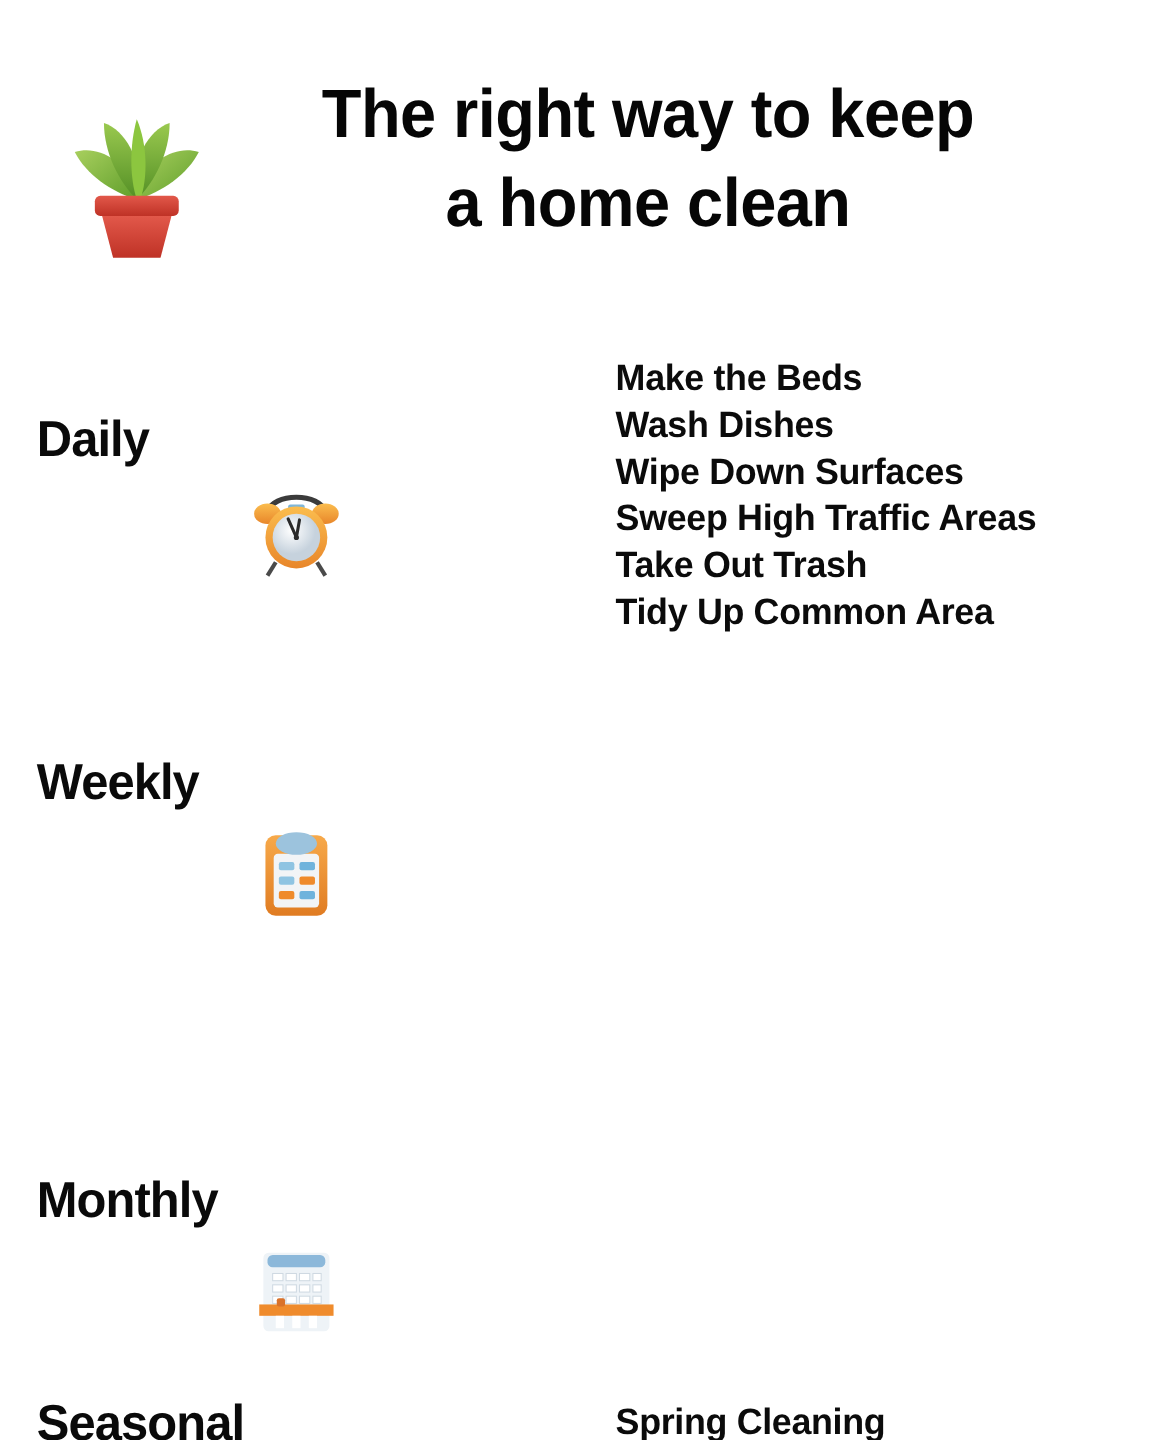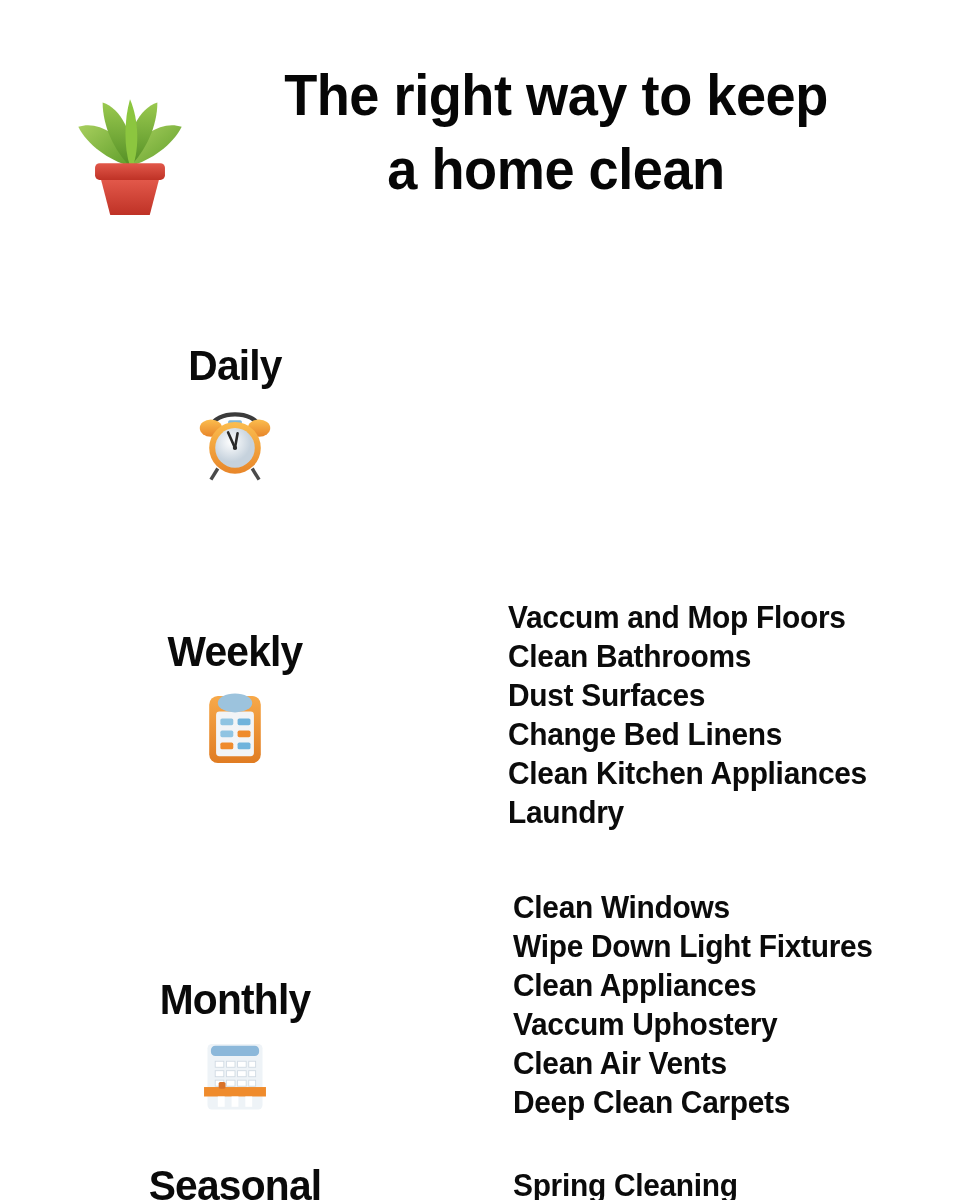--- a/index.html
+++ b/index.html
@@ -16,21 +16,21 @@
     position: relative;
     width: 960px;
     height: 1200px;
     background: #ffffff;
   }
 
   
   .header {
     position: absolute;
     top: 58px;
-    left: 16px;
+    left: 0;
     width: 808px;
     height: 160px;
   }
 
   .header-emoji {
     position: absolute;
     left: 38px;
     top: 14px;
     width: 152px;
     height: 152px;
@@ -58,21 +58,21 @@
     position: absolute;
     left: 0;
     width: 960px;
   }
 
   .section-label-col {
     position: absolute;
     left: 0;
     top: 0;
     width: 470px;
-    text-align: center;
+    padding-left: 24px;
   }
 
   .section-label {
     font-size: 42px;
     font-weight: 700;
     color: #0a0a0a;
     letter-spacing: -0.8px;
     line-height: 52px;
     transform: scaleX(0.97);
   }
@@ -182,20 +182,28 @@
           <path d="M30 82 L22 95" stroke="#4a4a4a" stroke-width="4"></path>
           <path d="M70 82 L78 95" stroke="#4a4a4a" stroke-width="4"></path>
           <circle cx="50" cy="58" r="30" fill="url(#clkBody)"></circle>
           <circle cx="50" cy="58" r="23" fill="url(#clkFace)"></circle>
           <path d="M50 58 L42 40" stroke="#2a2a2a" stroke-width="3" stroke-linecap="round"></path>
           <path d="M50 58 L53 41" stroke="#2a2a2a" stroke-width="3" stroke-linecap="round"></path>
           <circle cx="50" cy="58" r="2.5" fill="#2a2a2a"></circle>
         </svg>
       </div>
     </div>
+    <ul class="section-list">
+      <li>Make the Beds</li>
+      <li>Wash Dishes</li>
+      <li>Wipe Down Surfaces</li>
+      <li>Sweep High Traffic Areas</li>
+      <li>Take Out Trash</li>
+      <li>Tidy Up Common Area</li>
+    </ul>
   </div>
 
   <div class="section" id="section-weekly">
     <div class="section-label-col">
       <div class="section-label">Weekly</div>
       <div class="section-emoji">
         <svg class="emoji-svg" viewBox="0 0 100 100">
           <defs>
             <linearGradient id="clipG" x1="0" y1="0" x2="0" y2="1">
               <stop offset="0%" stop-color="#f7a94a"></stop>
@@ -207,28 +215,20 @@
           <ellipse cx="50" cy="22" rx="20" ry="11" fill="#9cc3dd"></ellipse>
           <rect x="33" y="40" width="15" height="8" rx="2" fill="#8fc4e2"></rect>
           <rect x="53" y="40" width="15" height="8" rx="2" fill="#6fb3dc"></rect>
           <rect x="33" y="54" width="15" height="8" rx="2" fill="#8fc4e2"></rect>
           <rect x="53" y="54" width="15" height="8" rx="2" fill="#ef8b2c"></rect>
           <rect x="33" y="68" width="15" height="8" rx="2" fill="#ef8b2c"></rect>
           <rect x="53" y="68" width="15" height="8" rx="2" fill="#6fb3dc"></rect>
         </svg>
       </div>
     </div>
-    <ul class="section-list">
-      <li>Vaccum and Mop Floors</li>
-      <li>Clean Bathrooms</li>
-      <li>Dust Surfaces</li>
-      <li>Change Bed Linens</li>
-      <li>Clean Kitchen Appliances</li>
-      <li>Laundry</li>
-    </ul>
   </div>
 
   <div class="section" id="section-monthly">
     <div class="section-label-col">
       <div class="section-label">Monthly</div>
       <div class="section-emoji">
         <svg class="emoji-svg" viewBox="0 0 100 100">
           <rect x="18" y="14" width="64" height="76" rx="5" fill="#eef3f7"></rect>
           <rect x="22" y="16" width="56" height="12" rx="5" fill="#8cb8da"></rect>
           <g fill="#ffffff" stroke="#cfd9e2" stroke-width="1">
@@ -248,28 +248,20 @@
           <rect x="14" y="64" width="72" height="11" fill="#ef8b2c"></rect>
           <rect x="31" y="58" width="8" height="8" rx="2" fill="#d9722a"></rect>
           <g fill="#ffffff">
             <rect x="30" y="75" width="8" height="12"></rect>
               <rect x="46" y="75" width="8" height="12"></rect>
             <rect x="62" y="75" width="8" height="12"></rect>
           </g>
         </svg>
       </div>
     </div>
-    <ul class="section-list">
-      <li>Clean Windows</li>
-      <li>Wipe Down Light Fixtures</li>
-      <li>Clean Appliances</li>
-      <li>Vaccum Uphostery</li>
-      <li>Clean Air Vents</li>
-      <li>Deep Clean Carpets</li>
-    </ul>
   </div>
 
   <div class="section" id="section-seasonal">
     <div class="section-label-col">
       <div class="section-label">Seasonal</div>
     </div>
     <ul class="section-list">
       <li>Spring Cleaning</li>
     </ul>
   </div>

